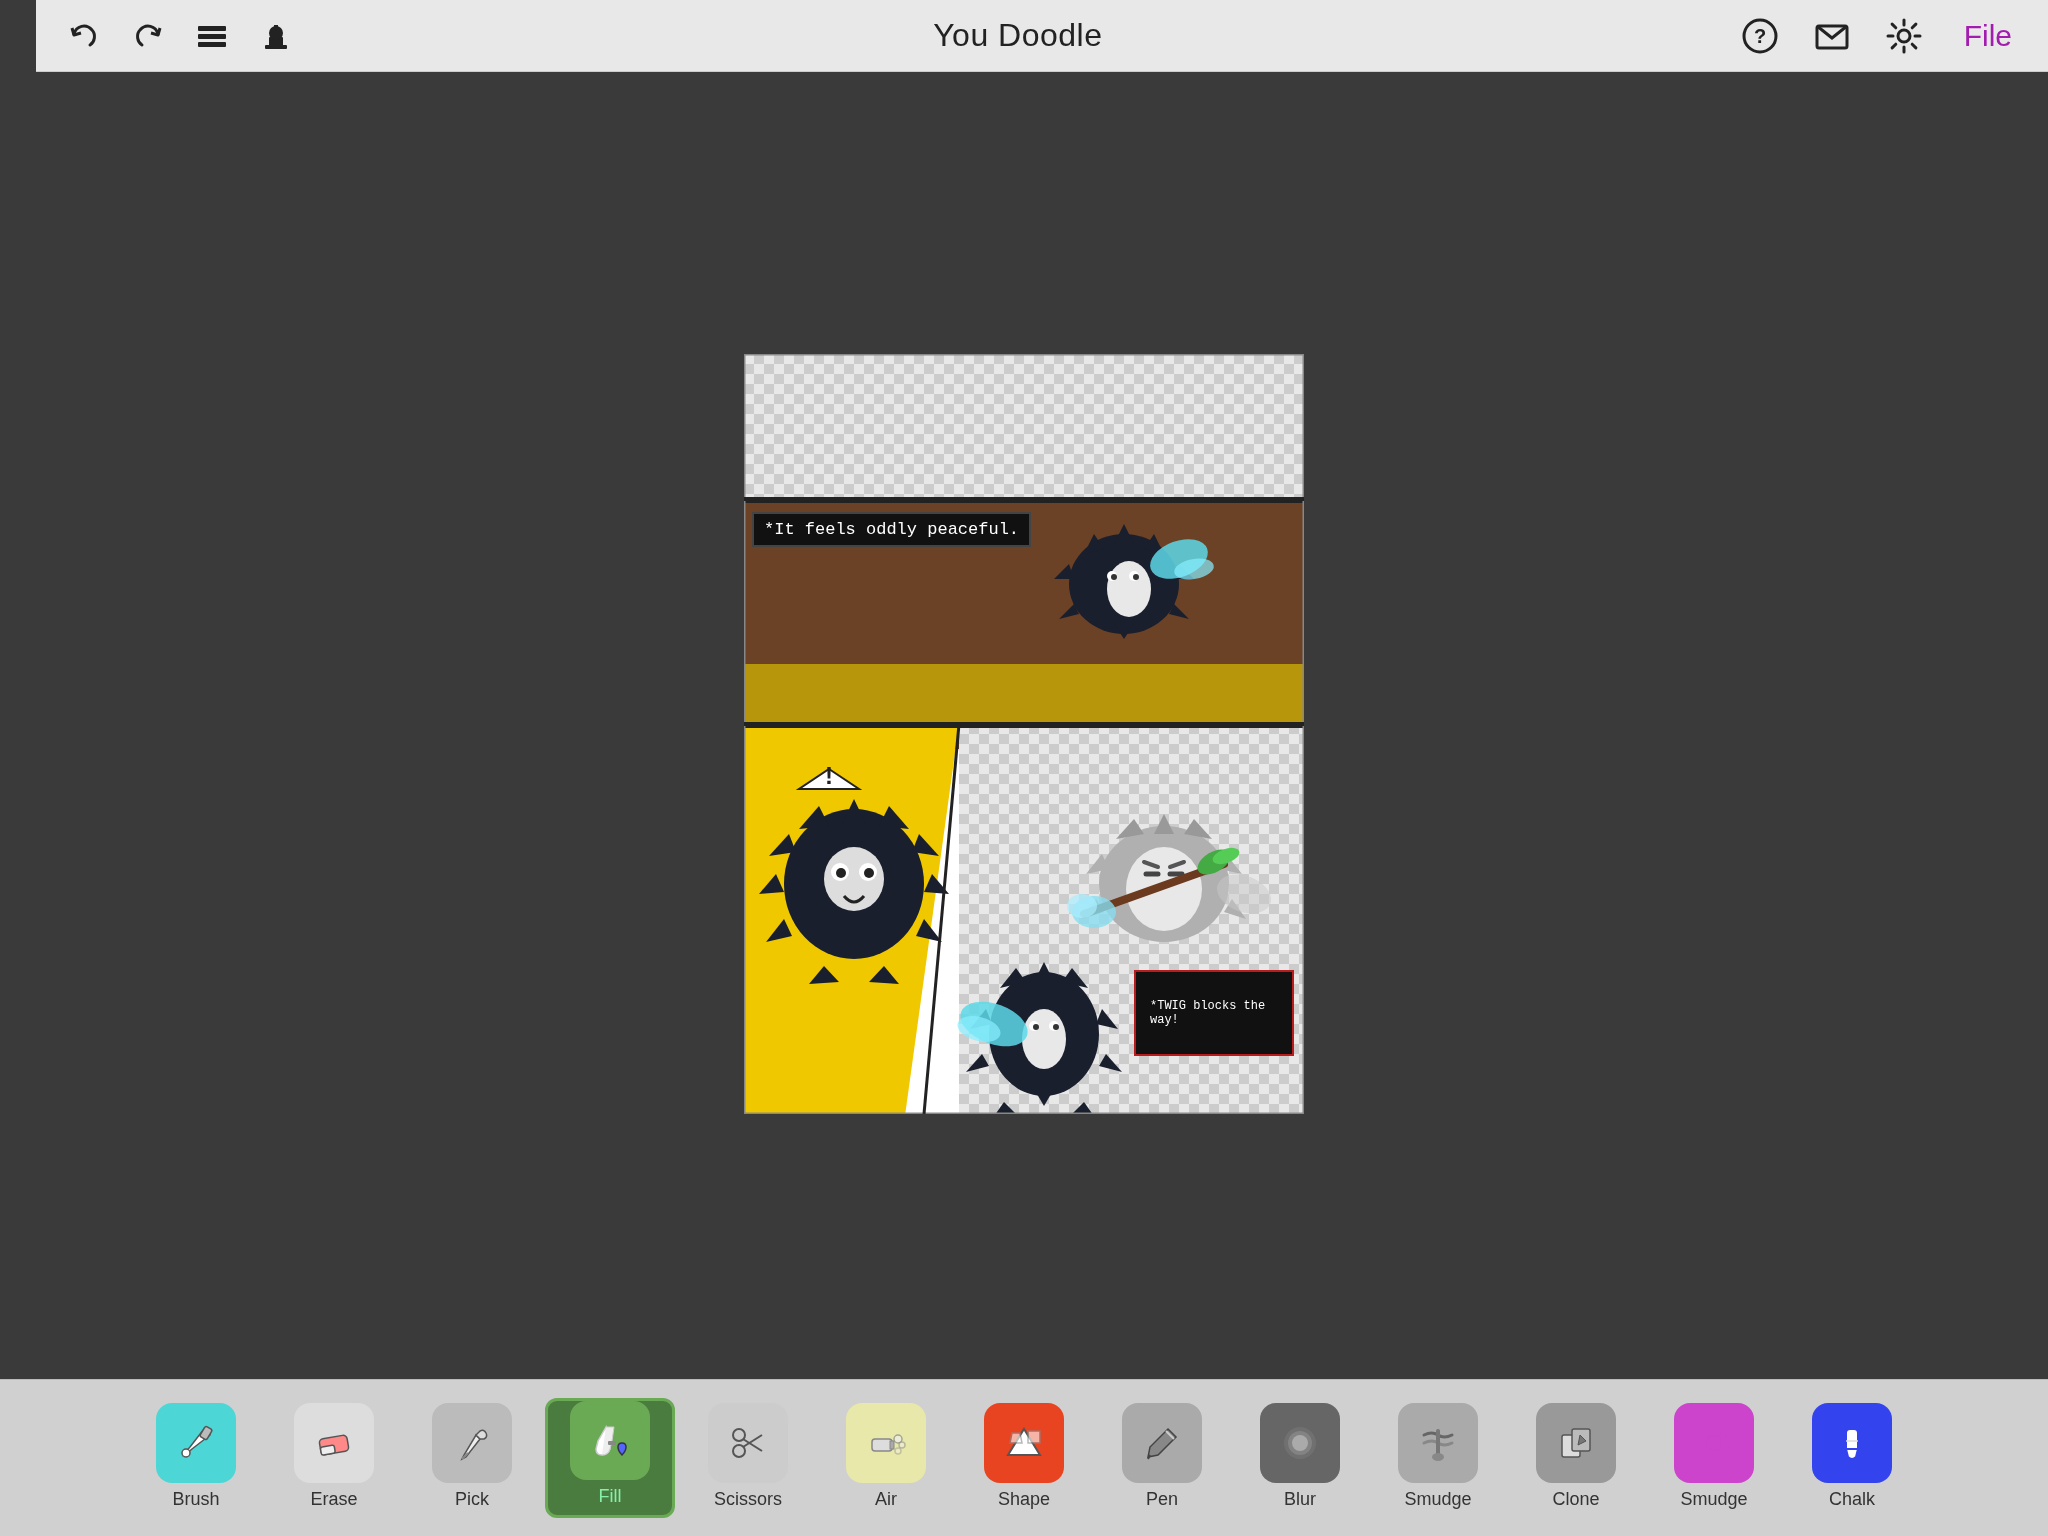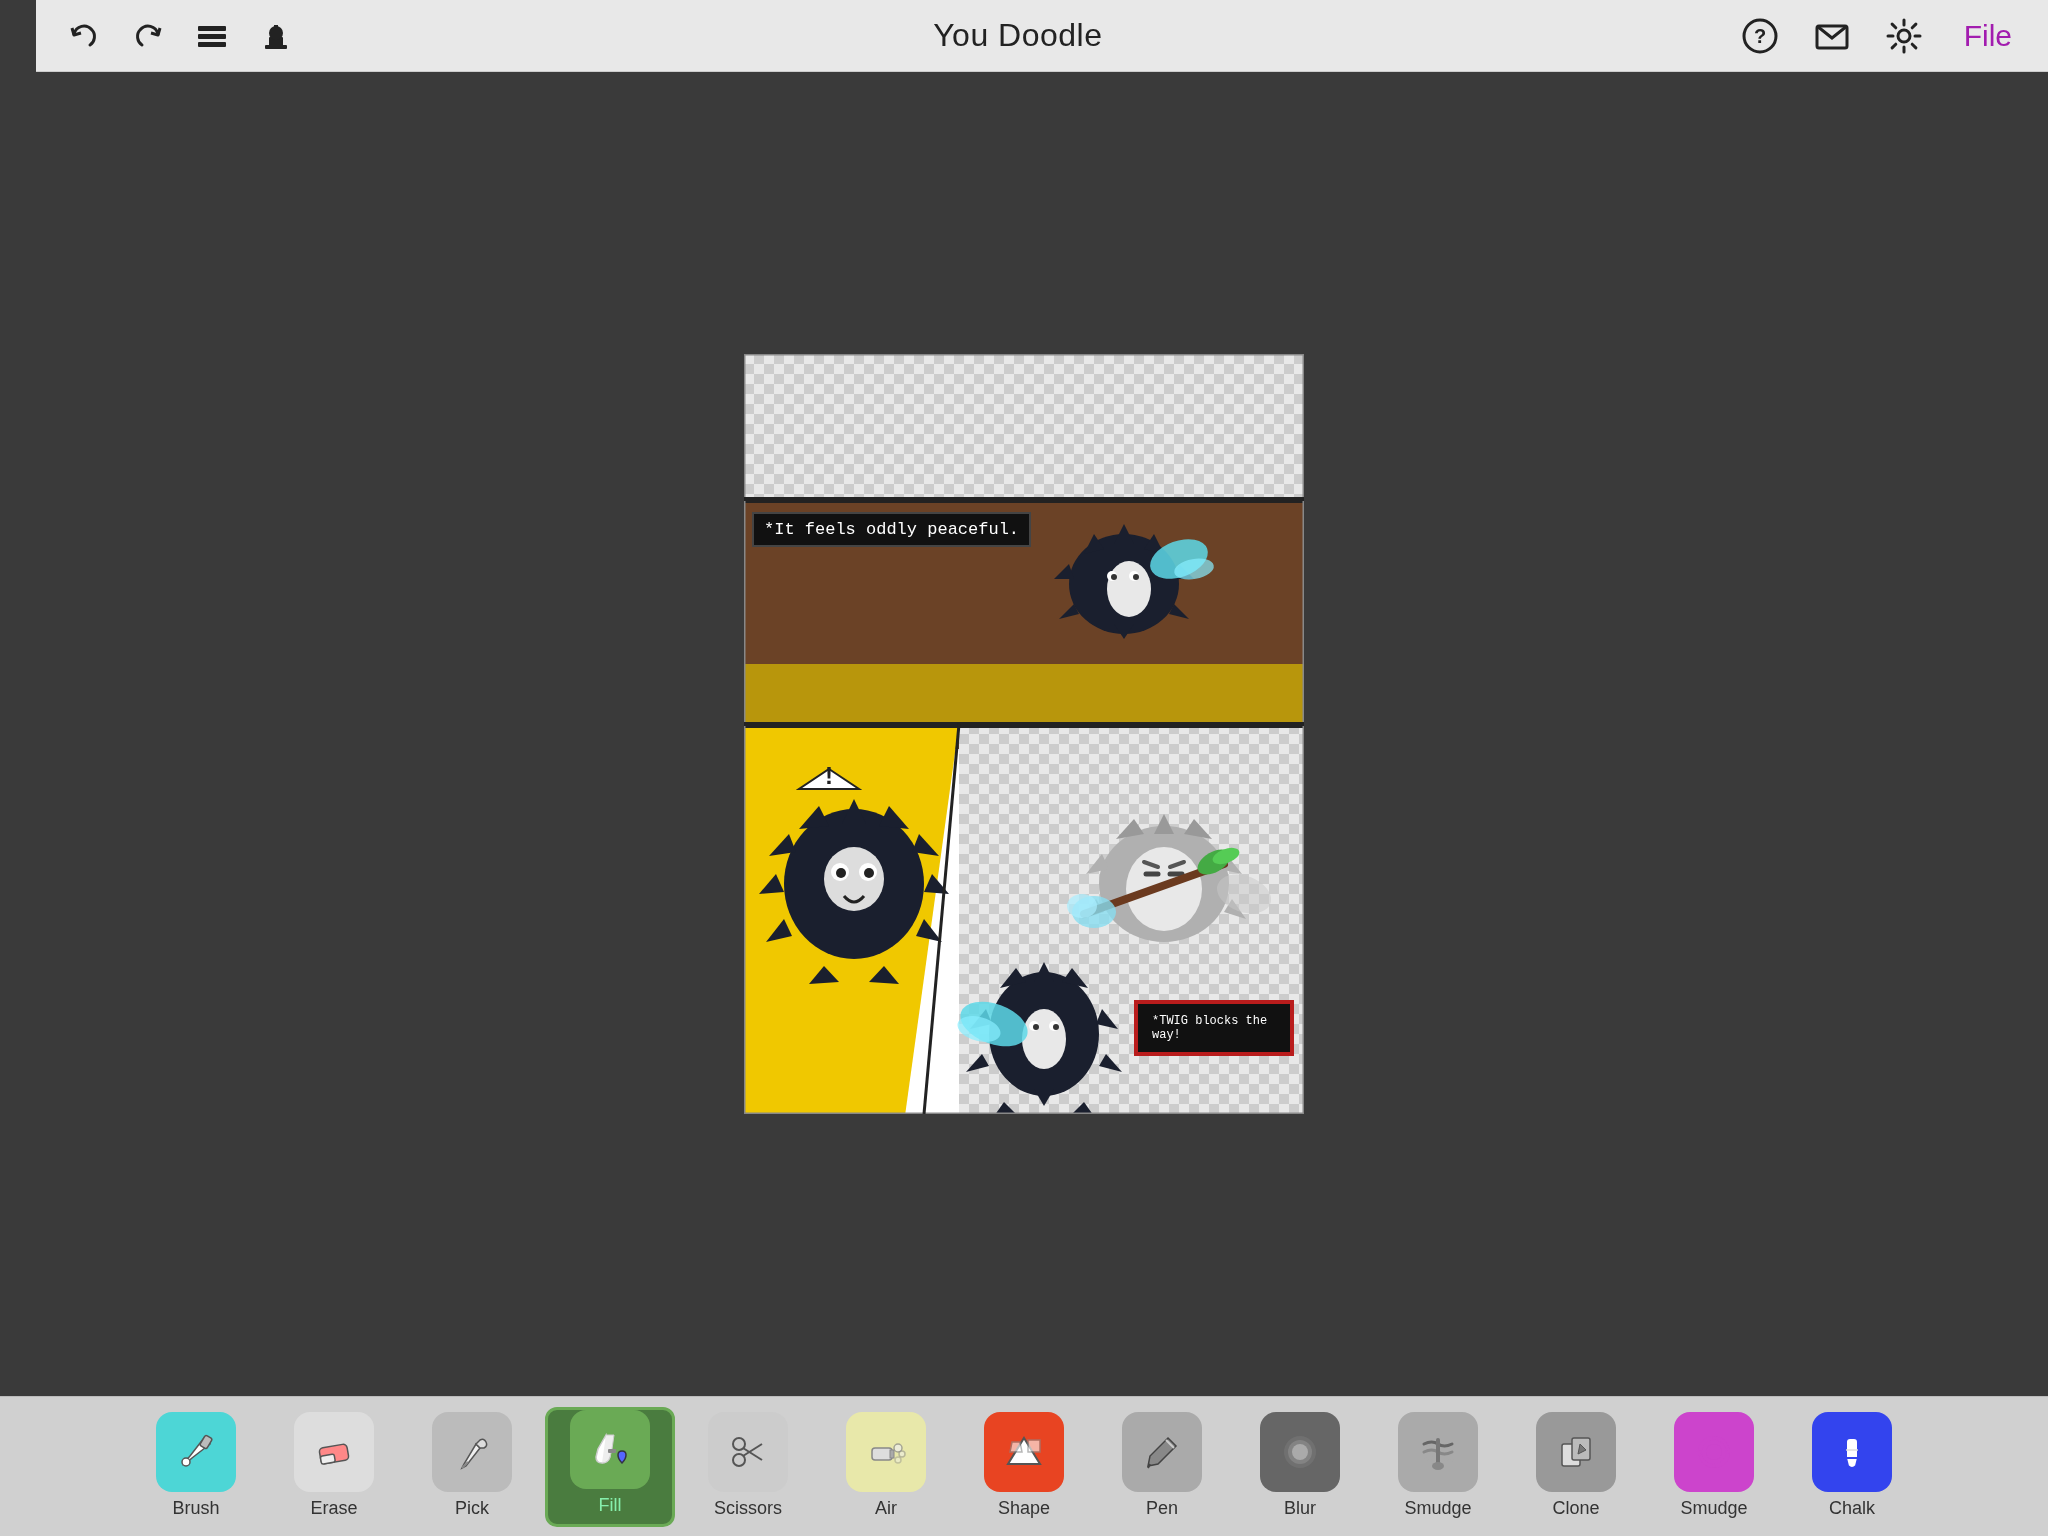--- a/index.html
+++ b/index.html
@@ -177,40 +177,40 @@
       white-space: nowrap;
     }
 
     
     .speech-box-3 {
       position: absolute;
       bottom: 58px;
       right: 10px;
       background: #111;
       color: #fff;
-      padding: 10px 14px;
+      padding: 27px 14px;
       font-size: 12px;
       font-family: 'Courier New', monospace;
-      border: 4px solid #b91c1c;
+      border: 2px solid #b91c1c;
       z-index: 10;
       width: 160px;
     }
 
     
     .canvas-svg {
       position: absolute;
       top: 0; left: 0;
       width: 100%; height: 100%;
     }
 
     
     #bottom-toolbar {
       position: absolute;
       bottom: 0; left: 0; right: 0;
-      height: 140px;
+      height: 157px;
       background: #d0d0d0;
       display: flex;
       align-items: center;
       justify-content: center;
       gap: 8px;
       border-top: 1px solid #bbb;
     }
 
     .tool-item {
       display: flex;

